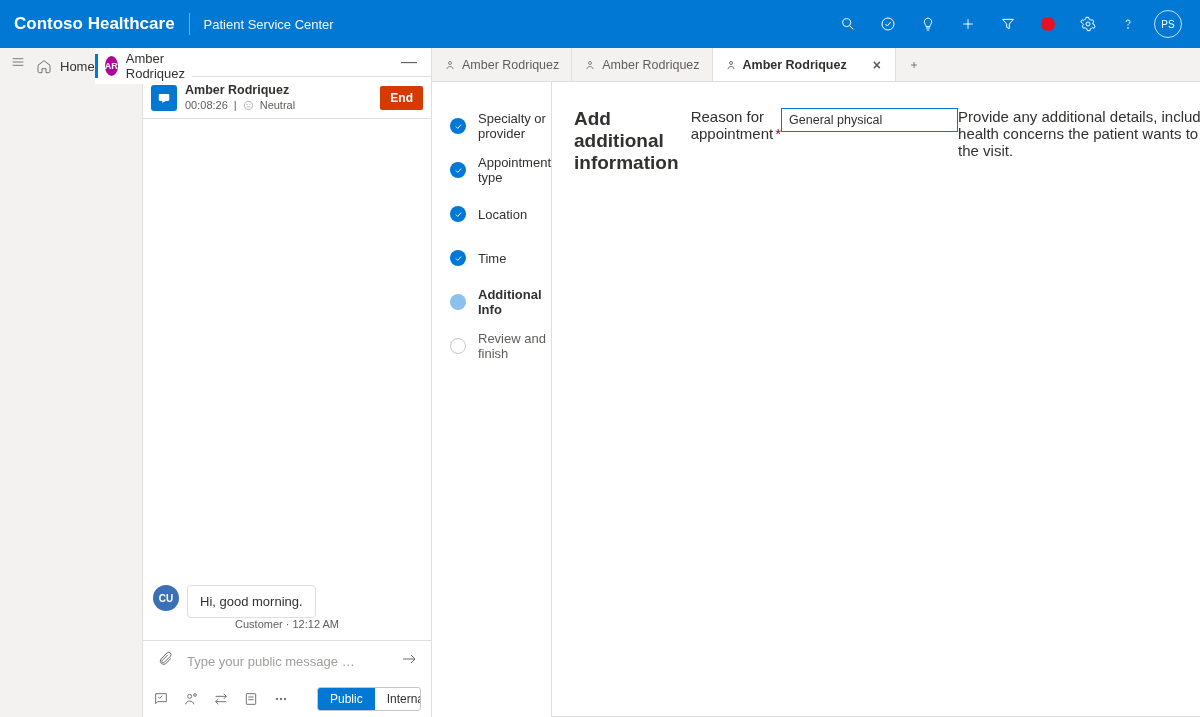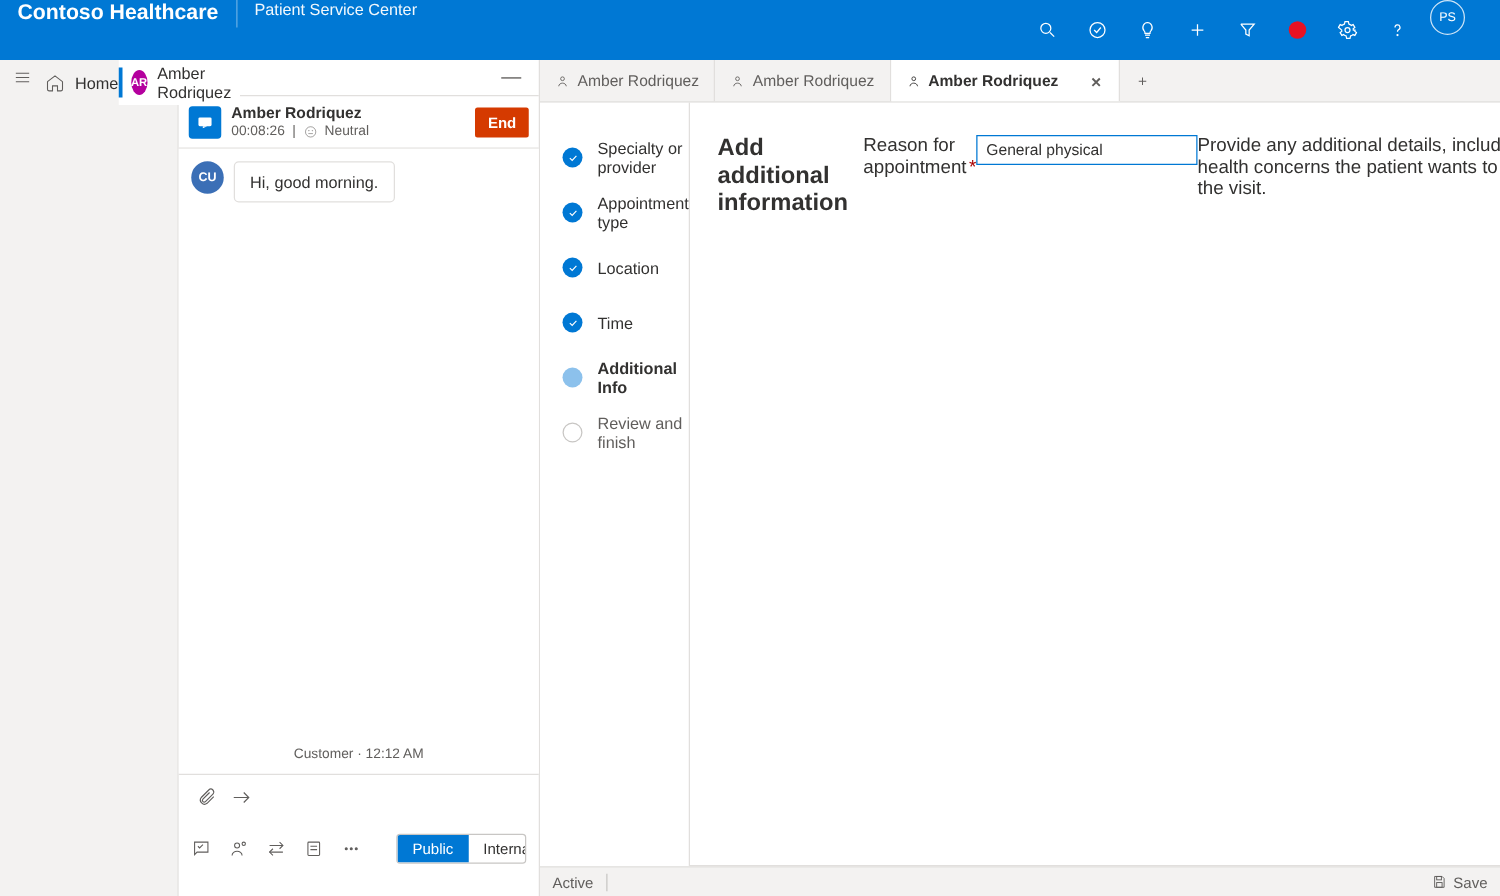--- a/index.html
+++ b/index.html
@@ -12,21 +12,21 @@
     --text:#323130;
     --text-light:#605e5c;
     --end-red:#d53a00;
     --status-active:#107c10;
   }
   *{box-sizing:border-box;font-family:"Segoe UI",Arial,sans-serif;}
   html,body{margin:0;padding:0;height:100%;width:100%;overflow:hidden;color:var(--text);background:#fff;}
   body{display:flex;flex-direction:column;height:717px;width:1200px;}
 
   
-  .topbar{height:48px;background:var(--blue);color:#fff;display:flex;padding:0 16px 0 14px;font-size:14px;flex:0 0 48px;}
+  .topbar{height:48px;background:var(--blue);color:#fff;display:flex;align-items:center;padding:0 6px 0 14px;font-size:14px;flex:0 0 48px;}
   .topbar .brand{font-size:17px;font-weight:600;margin-right:14px;}
   .topbar .divider{width:1px;height:22px;background:rgba(255,255,255,0.4);margin-right:14px;}
   .topbar .subtitle{font-size:13px;opacity:.95;}
   .topbar .spacer{flex:1;}
   .topbar .icon-btn{width:40px;height:48px;display:flex;align-items:center;justify-content:center;cursor:pointer;}
   .topbar .icon-btn svg{width:16px;height:16px;stroke:#fff;fill:none;stroke-width:1.5;}
   .topbar .rec-dot{width:14px;height:14px;border-radius:50%;background:#e81123;}
   .topbar .avatar{width:28px;height:28px;border:1px solid rgba(255,255,255,.8);border-radius:50%;display:flex;align-items:center;justify-content:center;font-size:10px;margin:0 12px 0 6px;}
 
   
@@ -47,32 +47,32 @@
   .conv .titlebar{height:28px;display:flex;align-items:center;justify-content:flex-end;padding-right:14px;color:var(--text-light);}
   .conv .session{display:flex;align-items:center;border-top:1px solid var(--border);border-bottom:1px solid var(--border);padding:6px 8px;gap:8px;}
   .conv .session .icon{width:26px;height:26px;background:var(--blue);border-radius:3px;display:flex;align-items:center;justify-content:center;}
   .conv .session .icon svg{width:14px;height:14px;fill:#fff;}
   .conv .session .meta{flex:1;line-height:1.25;}
   .conv .session .name{font-size:12.5px;font-weight:600;}
   .conv .session .sub{font-size:11px;color:var(--text-light);display:flex;align-items:center;gap:6px;}
   .conv .session .sub svg{width:11px;height:11px;stroke:var(--text-light);fill:none;}
   .conv .session .end{background:var(--end-red);color:#fff;font-size:12px;font-weight:600;border:none;padding:5px 10px;border-radius:2px;cursor:pointer;}
 
-  .conv .messages{flex:1;overflow:auto;padding:10px;display:flex;flex-direction:column;justify-content:space-between;background:#fff;}
+  .conv .messages{flex:1;overflow:auto;padding:10px;display:flex;flex-direction:column;justify-content:flex-end;background:#fff;}
   .conv .msg-row{display:flex;align-items:flex-start;gap:8px;}
   .conv .cu-badge{width:26px;height:26px;border-radius:50%;background:#3b6fb6;color:#fff;font-size:10px;font-weight:600;display:flex;align-items:center;justify-content:center;}
   .conv .bubble{background:#fff;border:1px solid var(--border);border-radius:4px;padding:8px 12px;font-size:13px;}
   .conv .msg-meta{font-size:11px;color:var(--text-light);text-align:center;}
 
   .conv .composer{border-top:1px solid var(--border);}
   .conv .compose-row{display:flex;align-items:center;padding:10px 14px;gap:12px;}
   .conv .compose-row svg{width:16px;height:16px;stroke:var(--text-light);fill:none;stroke-width:1.4;}
   .conv .compose-row input{flex:1;border:none;outline:none;font-size:13px;color:var(--text);}
   .conv .compose-row input::placeholder{color:#a19f9d;}
-  .conv .toolbar{display:flex;align-items:center;padding:6px 10px 26px;gap:14px;}
+  .conv .toolbar{display:flex;align-items:center;padding:6px 10px 6px;gap:14px;}
   .conv .toolbar .tb-icon{width:16px;height:16px;display:flex;align-items:center;justify-content:center;cursor:pointer;}
   .conv .toolbar .tb-icon svg{width:16px;height:16px;stroke:var(--text-light);fill:none;stroke-width:1.3;}
   .conv .toolbar .spacer{flex:1;}
   .conv .toolbar .toggle{display:flex;border:1px solid var(--border2);border-radius:3px;overflow:hidden;font-size:12px;}
   .conv .toolbar .toggle span{padding:4px 12px;cursor:pointer;}
   .conv .toolbar .toggle .active{background:var(--blue);color:#fff;}
 
   
   .work{flex:1;display:flex;flex-direction:column;min-width:0;}
   .tabstrip{height:34px;background:var(--bg-gray);display:flex;align-items:stretch;border-bottom:1px solid var(--border);}
@@ -223,20 +223,21 @@
         <div class="bubble">Hi, good morning.</div>
       </div>
       <div class="msg-meta">Customer · 12:12 AM</div>
     </div>
 
     <div class="composer">
       <div class="compose-row">
         <span><svg viewBox="0 0 24 24">
               <path d="M21 11l-8 8a5 5 0 0 1-7-7l9-9a3.5 3.5 0 0 1 5 5l-9 9a2 2 0 0 1-3-3l8-8"></path>
             </svg></span>
+        <input type="text" placeholder="Type your public message …" style="">
         <span><svg viewBox="0 0 24 24">
               <line x1="3" y1="12" x2="21" y2="12"></line>
               <polyline points="15 6 21 12 15 18"></polyline>
             </svg></span>
       </div>
       <div class="toolbar">
         <span class="tb-icon">
             <svg viewBox="0 0 24 24">
               <path d="M4 4h16v12H7l-3 3z"></path>
               <path d="M8 9l2 2 4-4"></path>
@@ -363,28 +364,15 @@
         <div class="field-gap"></div>
         <label>Provide any additional details, including symptoms or health concerns the patient wants to address during the visit.</label>
         <textarea style=""></textarea>
         <div class="btns">
           <button class="btn secondary">Back</button>
           <button class="btn primary">Next</button>
         </div>
       </div>
     </div>
 
-    <div class="statusbar">
-      <span>Active</span>
-      <span class="sep"></span>
-      <span class="spacer"></span>
-      <span class="save">
-        <svg viewBox="0 0 24 24">
-            <path d="M5 4h11l3 3v13H5z"></path>
-            <rect x="8" y="4" width="7" height="5"></rect>
-            <rect x="8" y="13" width="8" height="7"></rect>
-          </svg>
-        <span>Save</span>
-      </span>
-    </div>
   </div>
 
 </div>
 
 </body></html>

